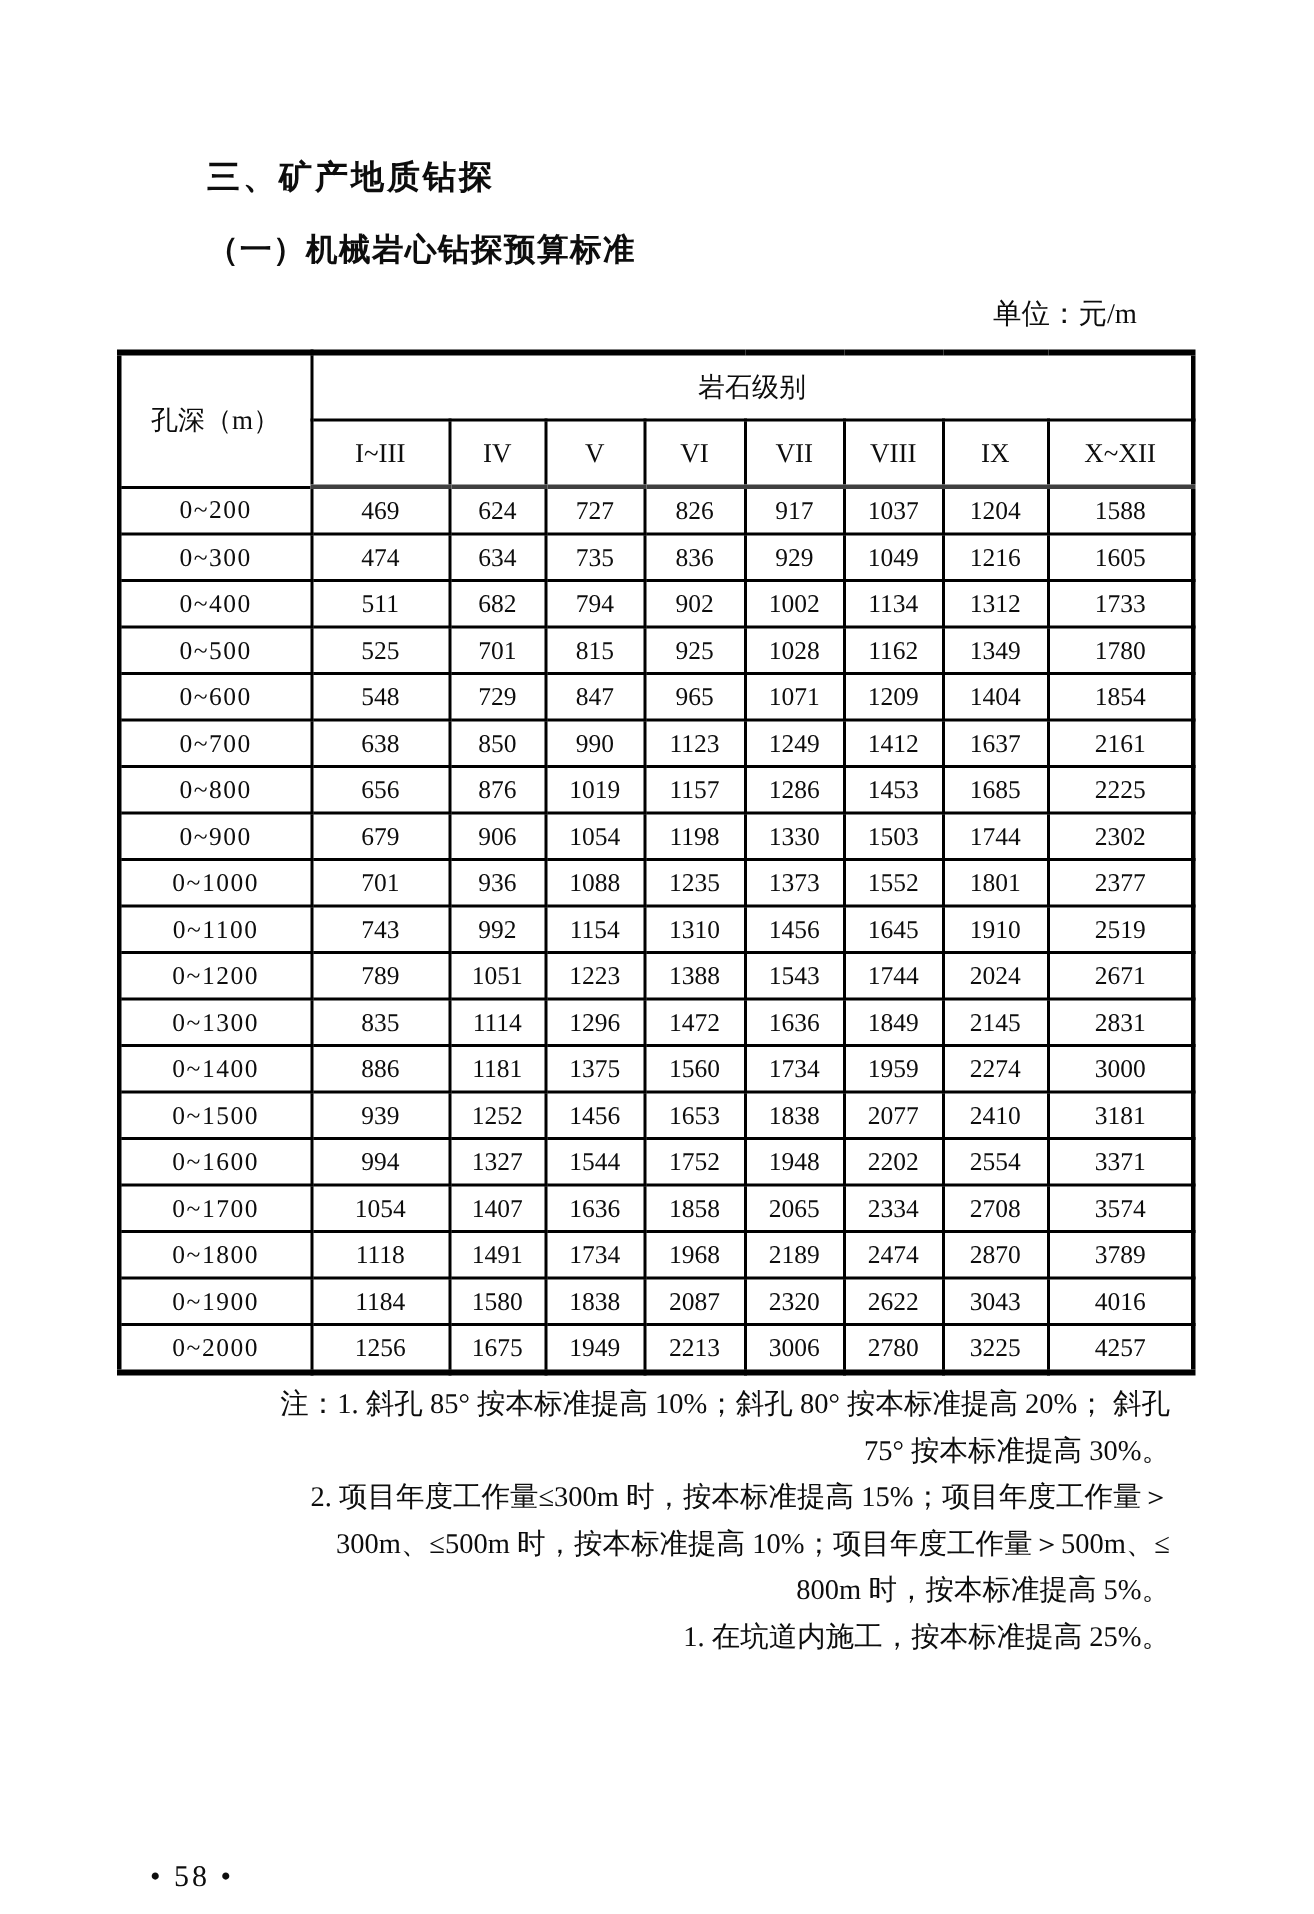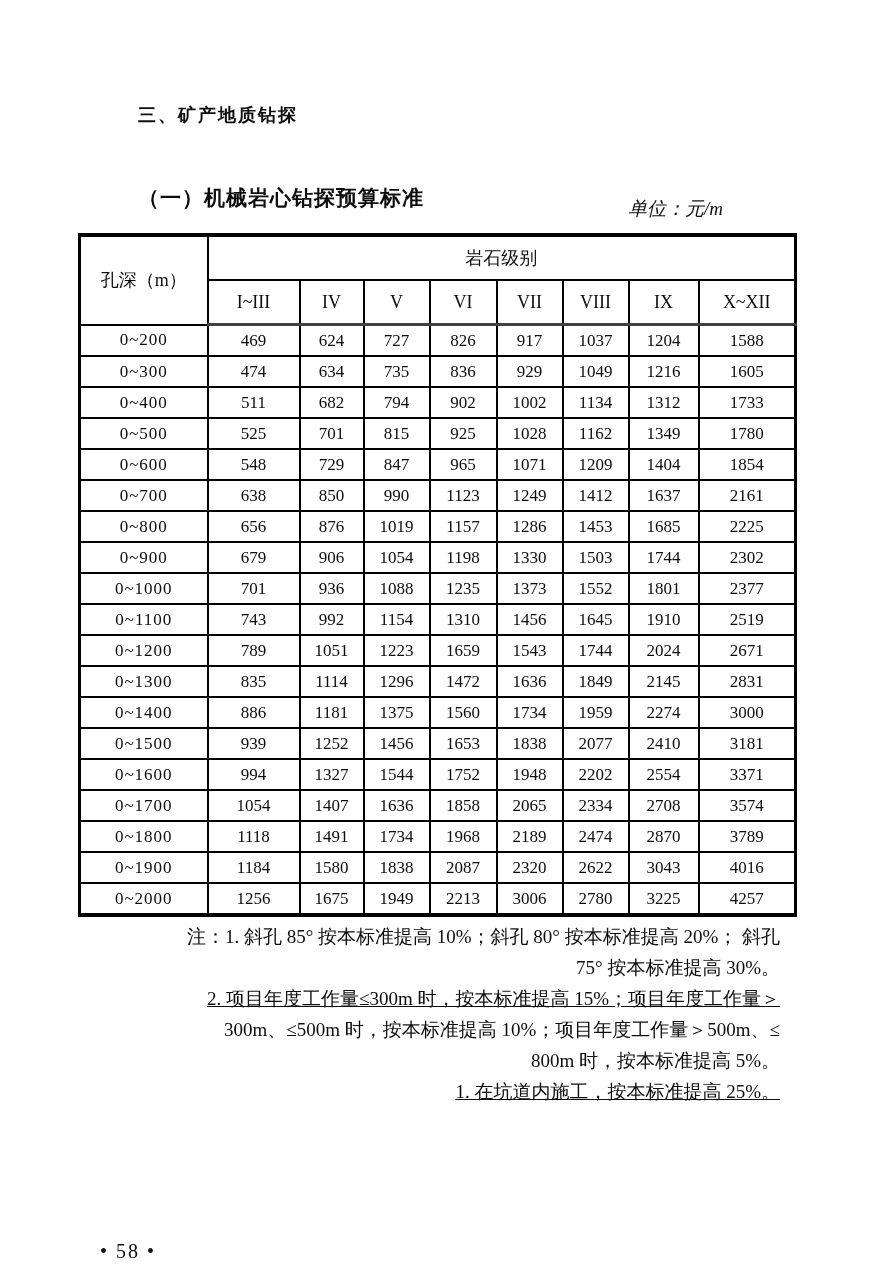--- a/index.html
+++ b/index.html
@@ -13,44 +13,42 @@
     height: 1276px;
     background: #ffffff;
     color: #0d0d0d;
     font-family: "Liberation Serif", "DejaVu Serif", serif;
     overflow: hidden;
   }
   .section-title {
     position: absolute;
     left: 138px;
     top: 103px;
-    font-size: 18px;
+    font-size: 22px;
     font-weight: 700;
     letter-spacing: 2px;
     white-space: nowrap;
   }
   .subsection-title {
     position: absolute;
     left: 138px;
     top: 152px;
     font-size: 21px;
     font-weight: 700;
     letter-spacing: 1px;
     white-space: nowrap;
-    margin-top: 32px;
   }
   .unit-label {
     position: absolute;
     top: 196px;
     left: 628px;
     width: 130px;
-    text-align: left;
+    text-align: right;
     font-size: 19px;
     white-space: nowrap;
-    font-style: italic;
   }
   table.std-table {
     position: absolute;
     left: 78px;
     top: 233px;
     width: 716px;
     border-collapse: collapse;
     table-layout: fixed;
     border: 3px solid #000;
     border-top: 4px solid #000;
@@ -85,21 +83,21 @@
     left: 68px;
     top: 921px;
     width: 712px;
     font-size: 19px;
     line-height: 31px;
   }
   .note-line {
     white-space: nowrap;
     text-align: right;
   }
-  .note-line.indent-item { padding-left: 24px; text-decoration: underline; }
+  .note-line.indent-item { padding-left: 24px; }
   .note-line.indent-cont { padding-left: 56px; }
   .page-number {
     position: absolute;
     left: 100px;
     top: 1240px;
     font-size: 20px;
     letter-spacing: 2px;
     white-space: nowrap;
   }
 </style>
@@ -251,21 +249,21 @@
           <td>1456</td>
           <td>1645</td>
           <td>1910</td>
           <td>2519</td>
         </tr>
         <tr>
           <td class="depth-col">0~1200</td>
           <td>789</td>
           <td>1051</td>
           <td>1223</td>
-          <td>1659</td>
+          <td>1388</td>
           <td>1543</td>
           <td>1744</td>
           <td>2024</td>
           <td>2671</td>
         </tr>
         <tr>
           <td class="depth-col">0~1300</td>
           <td>835</td>
           <td>1114</td>
           <td>1296</td>

